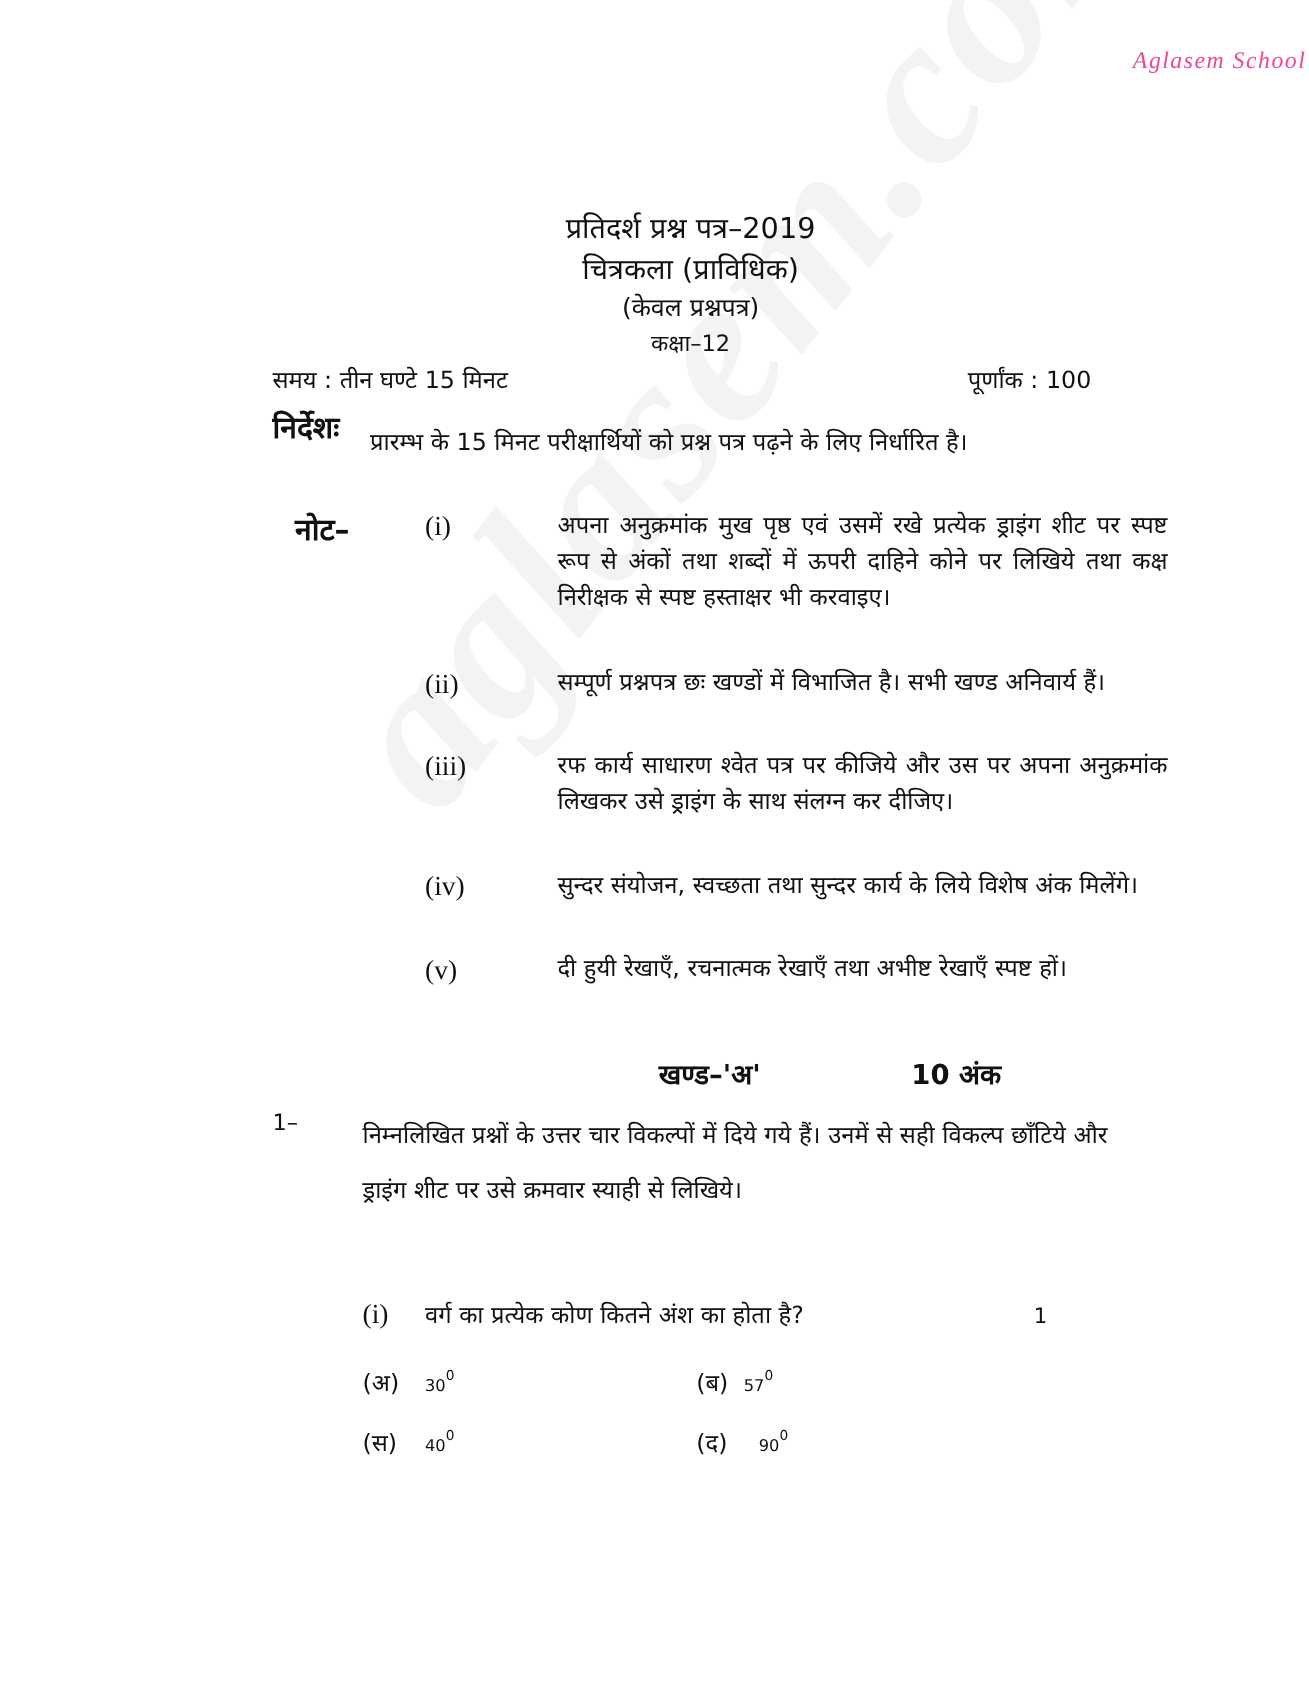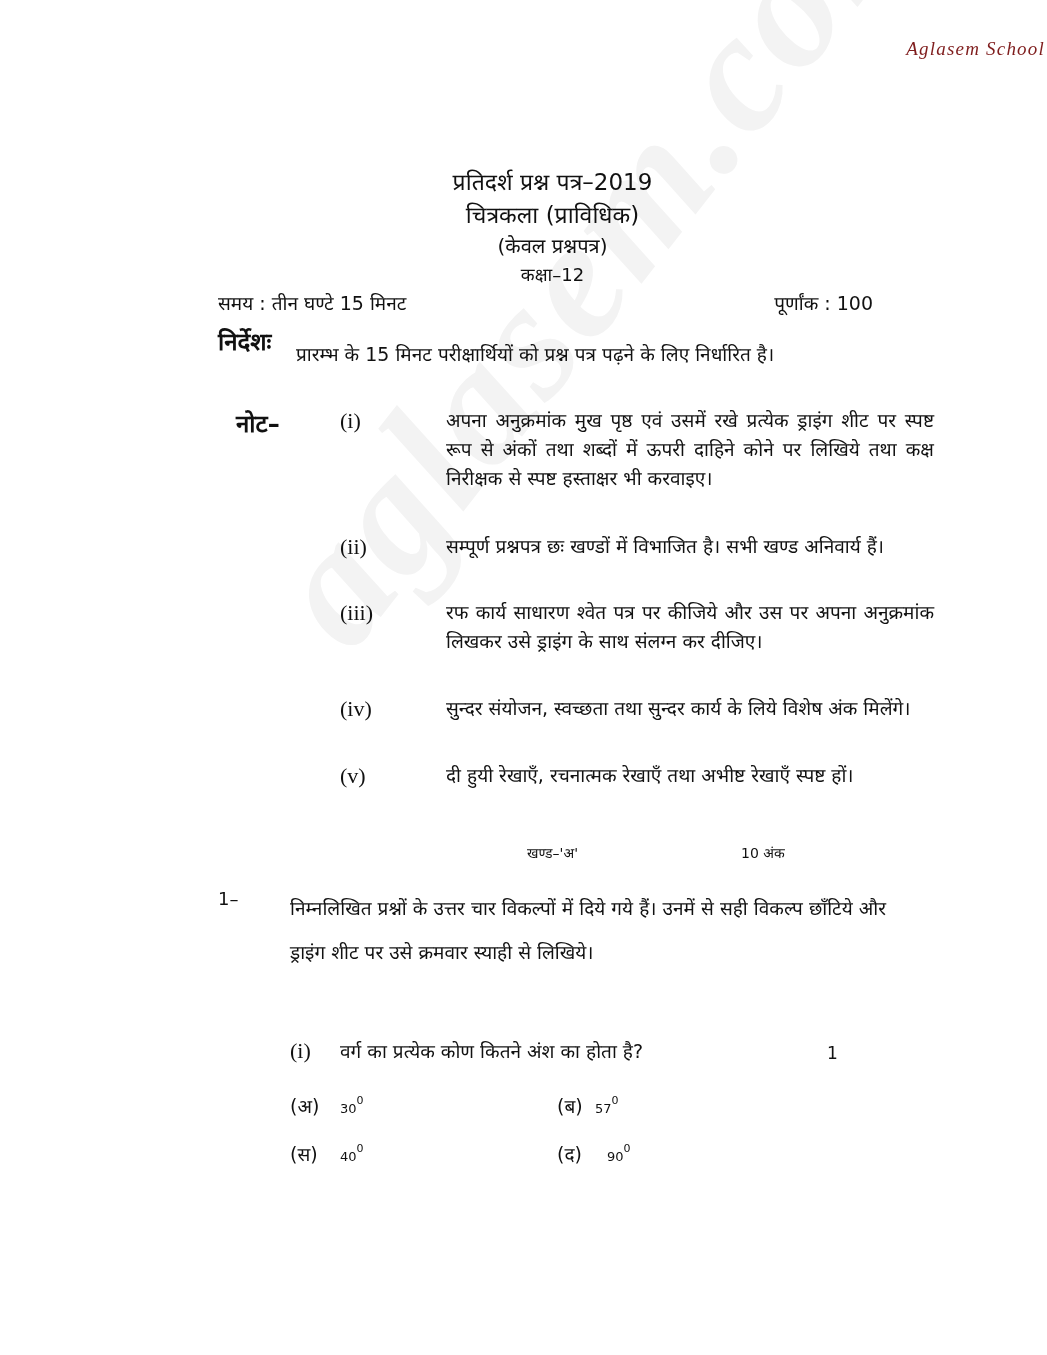--- a/index.html
+++ b/index.html
@@ -16,21 +16,21 @@
       font-family: "DejaVu Sans", "Liberation Sans", sans-serif;
     }
     .brand {
       position: absolute;
       top: 38px;
       right: 2px;
       font-family: "Liberation Serif", "DejaVu Serif", serif;
       font-style: italic;
       font-size: 19px;
       letter-spacing: 1.2px;
-      color: #7f1d1d;
+      color: #ec4899;
     }
     .watermark {
       position: absolute;
       left: 230px;
       top: 560px;
       font-family: "Liberation Serif", "DejaVu Serif", serif;
       font-style: italic;
       font-weight: bold;
       font-size: 170px;
       color: #f3f3f3;
@@ -109,24 +109,24 @@
       line-height: 29px;
       text-align: justify;
       text-align-last: left;
       margin-left: 48px;
     }
 
     .section-head {
       position: absolute;
       top: 843px;
       left: 527px;
-      font-size: 14px;
-      font-weight: normal;
+      font-size: 22px;
+      font-weight: bold;
       display: flex;
-      gap: 12px;
+      gap: 0;
     }
     .section-head .sec-name { width: 202px; }
 
     .q-num {
       position: absolute; left: 218px; top: 888px;
       font-size: 18px;
     }
     .q-text {
       left: 290px; top: 886px; width: 596px;
       line-height: 44px;

